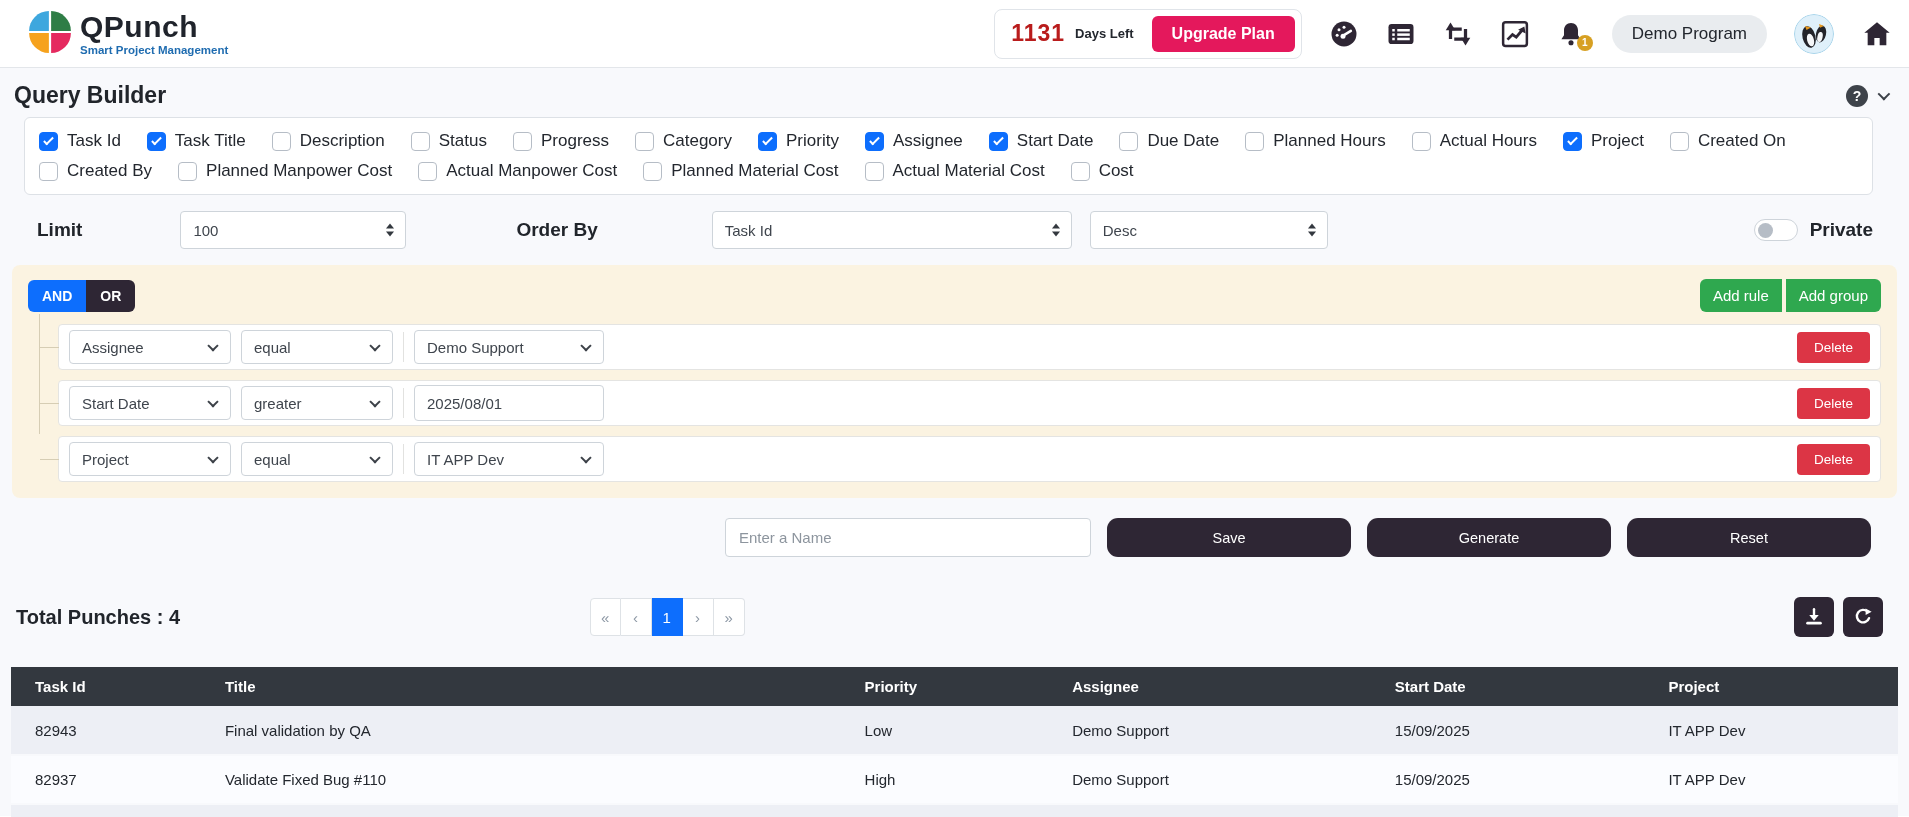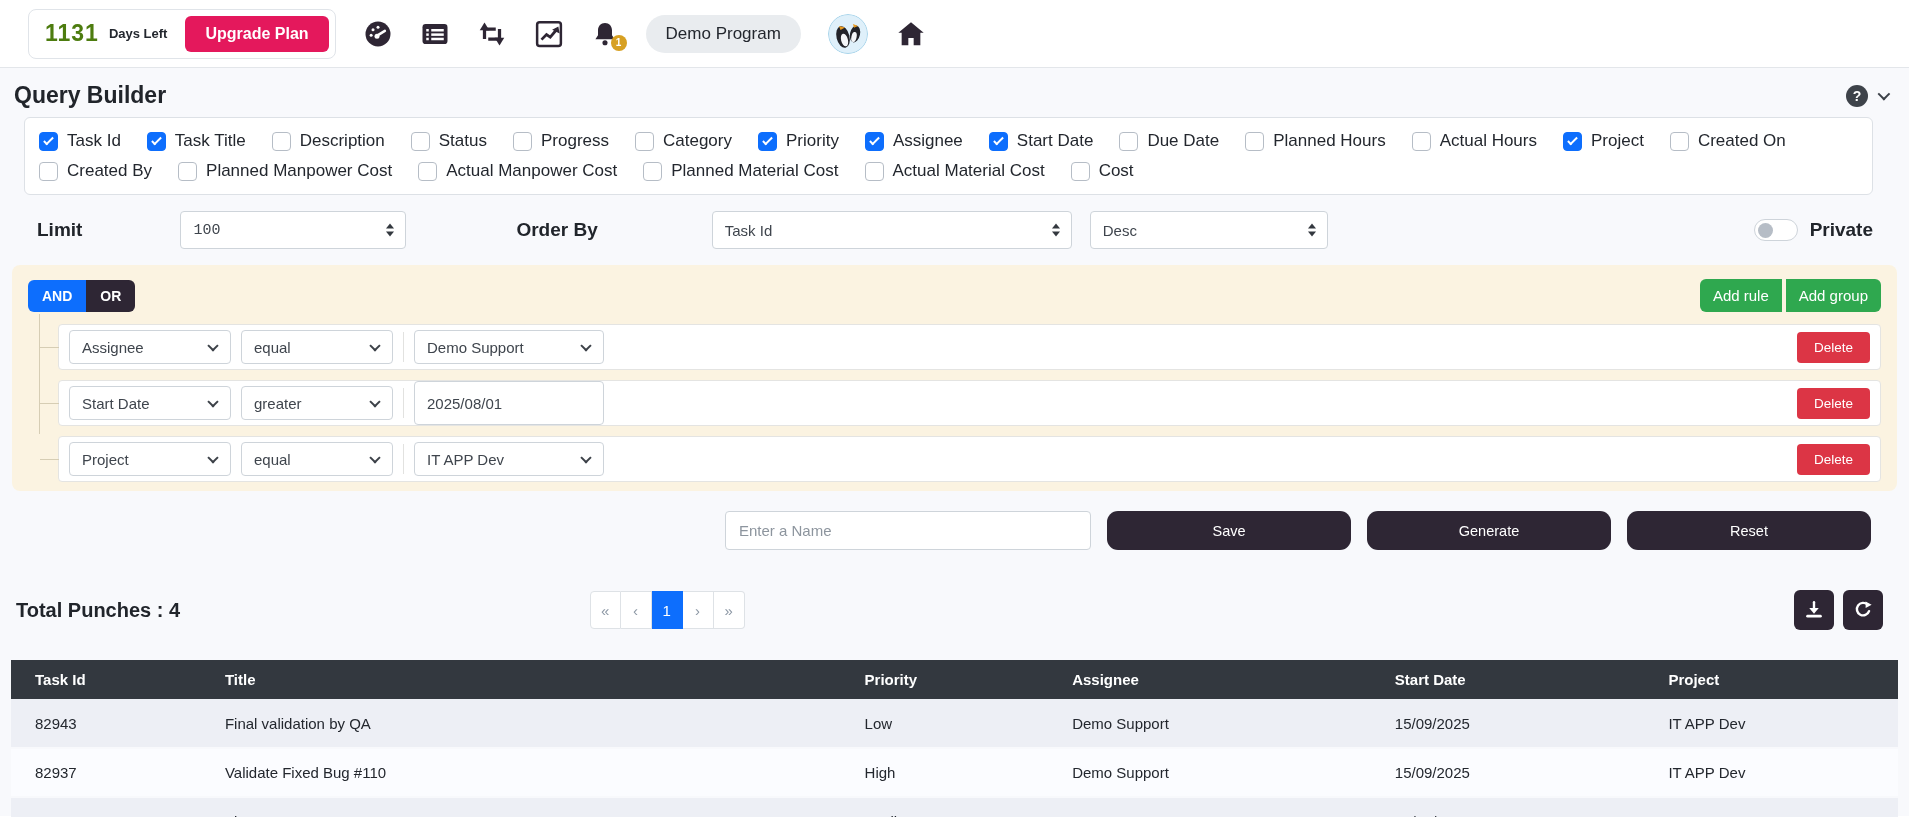--- a/index.html
+++ b/index.html
@@ -7,21 +7,21 @@
   body { font-family:"Liberation Sans","DejaVu Sans",sans-serif; background:#fff; color:#212529; }
 
   
   .topbar { height:68px; background:#fff; display:flex; align-items:center; justify-content:space-between;
             padding:0 16px 0 28px; border-bottom:1px solid #e3e6ea; box-shadow:0 1px 2px rgba(0,0,0,.04); }
   .brand { display:flex; align-items:center; gap:8px; }
   .brand-text .brand-name { font-size:30px; font-weight:700; color:#20242c; letter-spacing:.5px; line-height:30px;}
   .brand-text .brand-sub { font-size:11.5px; font-weight:700; color:#1f6cb0; margin-top:2px; }
   .topbar-right { display:flex; align-items:center; gap:27px; }
   .plan-box { display:flex; align-items:center; border:1px solid #e0e4e9; border-radius:8px; padding:6px 6px 6px 16px; gap:10px; background:#fff; }
-  .days-num { font-size:23px; font-weight:700; color:#4d7c0f; letter-spacing:1px; }
+  .days-num { font-size:23px; font-weight:700; color:#b91c1c; letter-spacing:1px; }
   .days-label { font-size:13px; font-weight:700; color:#23272e; margin-right:8px; }
   .upgrade-btn { background:#e4185c; color:#fff; border:none; border-radius:6px; font-size:16px; font-weight:700;
                  padding:9px 20px; cursor:pointer; font-family:inherit; }
   .hicon { display:flex; align-items:center; }
   .bell-wrap { position:relative; }
   .bell-badge { position:absolute; right:-8px; bottom:-3px; background:#d7a022; color:#fff; font-size:10px; font-weight:700;
                 width:16px; height:16px; border-radius:50%; display:flex; align-items:center; justify-content:center; }
   .program-pill { background:#e9ecef; border:none; border-radius:19px; height:38px; padding:0 20px; font-size:17px;
                   color:#23272e; cursor:pointer; font-family:inherit; }
   .avatar { width:40px; height:40px; border-radius:50%; overflow:hidden; display:block; }
@@ -51,46 +51,46 @@
   .limit-row { display:flex; align-items:center; margin:16px 36px 0 37px; gap:14px; }
   .lbl { font-size:19px; font-weight:700; color:#21252b; }
   .select { position:relative; background:#fff; border:1px solid #ced4da; border-radius:4px; height:38px;
             display:flex; align-items:center; padding:0 30px 0 12px; cursor:pointer; }
   .select .val { font-size:15px; color:#3f454d; overflow:hidden; text-overflow:ellipsis; white-space:nowrap; }
   .chev { position:absolute; right:13px; top:50%; width:8px; height:8px; border-right:2px solid #3c4148;
           border-bottom:2px solid #3c4148; transform:translateY(-65%) rotate(45deg); }
   .updown { position:absolute; right:11px; top:50%; transform:translateY(-50%); display:flex; flex-direction:column; gap:3px; }
   .tri-up { width:0; height:0; border-left:4px solid transparent; border-right:4px solid transparent; border-bottom:5px solid #33383f; }
   .tri-dn { width:0; height:0; border-left:4px solid transparent; border-right:4px solid transparent; border-top:5px solid #33383f; }
-  .w-limit { width:226px; margin-left:84px;font-family:Liberation Mono, monospace; }
+  .w-limit { width:226px; margin-left:84px; }
   .w-order { width:360px; margin-left:100px; }
   .w-dir   { width:238px; margin-left:4px; }
   .private-wrap { margin-left:auto; display:flex; align-items:center; gap:12px; }
   .switch { width:44px; height:22px; border-radius:12px; border:1px solid #ced4da; background:#fff; position:relative; cursor:pointer; }
   .knob { position:absolute; left:3px; top:2.5px; width:15px; height:15px; border-radius:50%; background:#b6bdc6; }
 
   
-  .group-card { margin:16px 12px 0 12px; background:#fbf3e1; border-radius:8px; padding:14px 16px 9px 16px; }
+  .group-card { margin:16px 12px 0 12px; background:#fbf3e1; border-radius:8px; padding:14px 16px 16px 16px; }
   .group-head { display:flex; align-items:center; justify-content:space-between; }
   .andor { display:flex; }
   .andor button { border:none; color:#fff; font-size:14px; font-weight:600; padding:8px 14px; cursor:pointer; font-family:inherit; }
   .and-btn { background:#0d6efd; border-radius:6px 0 0 6px; }
   .or-btn  { background:#2e2634; border-radius:0 6px 6px 0; }
   .addbtns { display:flex; gap:4px; }
   .addbtns button { background:#2fa84f; border:none; color:#fff; font-size:15px; padding:8px 13px; cursor:pointer; font-family:inherit; }
   .add-rule { border-radius:6px 0 0 6px; }
   .add-group { border-radius:0 6px 6px 0; }
   .rules { margin-top:12px; padding-left:30px; position:relative; display:flex; flex-direction:column; gap:10px; }
   .rules::before { content:''; position:absolute; left:11px; top:-10px; bottom:48px; border-left:1px solid #d6cdb4; }
   .rule-row { position:relative; background:#fff; border:1px solid #e4e4e2; border-radius:4px; height:46px;
               display:flex; align-items:center; gap:10px; padding:0 10px; }
   .rule-row::before { content:''; position:absolute; left:-19px; top:50%; width:19px; border-top:1px solid #d6cdb4; }
   .rule-row .select { height:34px; }
   .vsep { width:1px; height:30px; background:#e2e2e0; }
-  .rule-input { height:44px; width:190px; border:1px solid #ced4da; border-radius:4px; padding:0 12px; font-size:15px;
+  .rule-input { height:36px; width:190px; border:1px solid #ced4da; border-radius:4px; padding:0 12px; font-size:15px;
                 color:#3f454d; font-family:inherit; background:#fff; }
   .delete-btn { margin-left:auto; background:#dc3545; color:#fff; border:none; border-radius:4px; font-size:13.5px;
                 padding:8px 17px; cursor:pointer; font-family:inherit; }
 
   
   .save-row { display:flex; align-items:flex-end; justify-content:flex-end; gap:16px; margin:20px 38px 0 0; }
   .name-input { width:366px; height:39px; border:1px solid #ced4da; border-radius:4px; padding:0 13px; font-size:15px;
                 font-family:inherit; color:#3f454d; background:#fff; }
   .name-input::placeholder { color:#8d959e; }
   .dark-btn { width:244px; height:39px; background:#2e2634; color:#fff; border:none; border-radius:11px; font-size:14.5px;
@@ -116,20 +116,34 @@
   .punch-table td { font-size:15px; color:#23272e; height:49px; padding:12px 12px; }
   .punch-table tbody tr { border-bottom:2px solid #f8f9fc; }
   .punch-table tbody tr:nth-child(odd)  { background:#edeff5; }
   .punch-table tbody tr:nth-child(even) { background:#fbfcff; }
   .c0{width:10.7%}.c1{width:33.9%}.c2{width:11%}.c3{width:17.1%}.c4{width:14.5%}.c5{width:12.8%}
 </style>
 </head>
 <body>
 
 <header class="topbar">
+  <div class="brand">
+    <span>
+      <svg width="44" height="44" viewBox="0 0 40 40">
+        <path d="M19 19 L19 1 A18 18 0 0 0 1 19 Z" fill="#3ea7de"></path>
+        <path d="M21 19 L21 1 A18 18 0 0 1 39 19 Z" fill="#2f7d46"></path>
+        <path d="M19 21 L1 21 A18 18 0 0 0 19 39 Z" fill="#f6a21d"></path>
+        <path d="M21 21 L39 21 A18 18 0 0 1 21 39 Z" fill="#e52a5f"></path>
+      </svg>
+    </span>
+    <div class="brand-text">
+      <div class="brand-name">QPunch</div>
+      <div class="brand-sub">Smart Project Management</div>
+    </div>
+  </div>
 
   <div class="topbar-right">
     <div class="plan-box">
       <span class="days-num">1131</span>
       <span class="days-label">Days Left</span>
       <button class="upgrade-btn">Upgrade Plan</button>
     </div>
 
     <span class="hicon">
       <svg width="30" height="30" viewBox="0 0 24 24">

